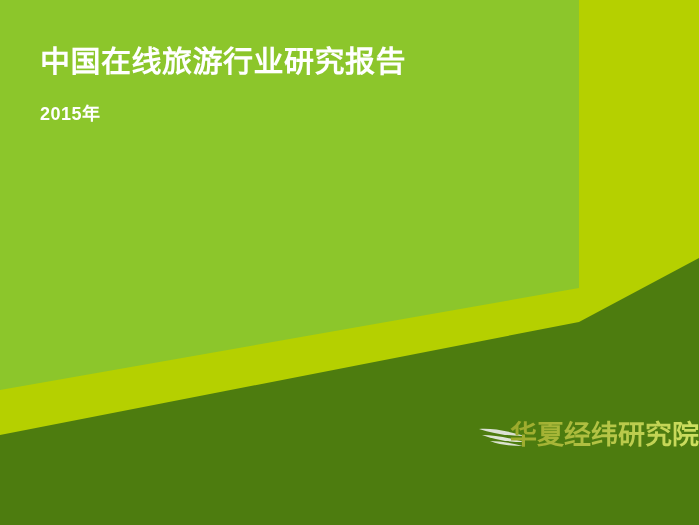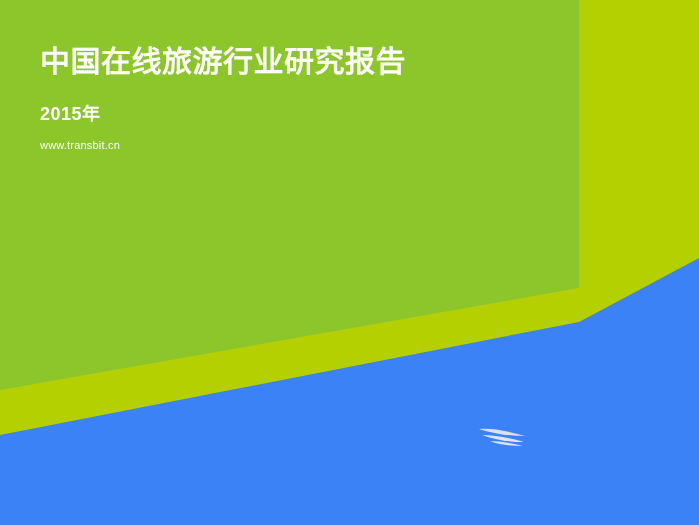--- a/index.html
+++ b/index.html
@@ -144,39 +144,39 @@
     );
     -webkit-background-clip: text;
     background-clip: text;
     color: transparent;
     -webkit-text-fill-color: transparent;
   }
 </style>
 </head>
 <body>
 
-<div id="slide" style="--primary: #8cc62b; --accent: #b5d000; background: #3b82f6;">
+<div id="slide" style="--primary: #8cc62b; --accent: #b5d000; background: #4d7c0f;">
 
   <div class="bg-layer">
     <div class="shape-accent"></div>
     <div class="shape-primary"></div>
   </div>
 
   <div class="content">
 
     <div class="title-block">
       <h1 class="doc-title" style="color: rgb(255, 255, 255);">中国在线旅游行业研究报告</h1>
       <p class="doc-year" style="color: rgb(255, 255, 255);">2015年</p>
-      <p class="doc-url" style="color: rgb(255, 255, 255);">www.transbit.cn</p>
     </div>
 
     <div class="brand">
       <span class="brand-mark">
         <svg width="58" height="30" viewBox="0 0 58 30" xmlns="http://www.w3.org/2000/svg">
           <path d="M1 7 C 14 6, 30 9, 47 14 C 32 14, 16 12, 1 7 Z" fill="#e4e7e2" opacity="0.95"></path>
           <path d="M4 13 C 17 13, 32 16, 46 20 C 31 20, 17 18, 4 13 Z" fill="#eef1ec" opacity="0.9"></path>
           <path d="M12 19 C 22 19, 34 21, 45 24 C 33 24, 22 23, 12 19 Z" fill="#f3f5f1" opacity="0.85"></path>
         </svg>
       </span>
+      <span class="brand-name" style="background-image: linear-gradient(100deg, rgb(154, 168, 42) 0%, rgb(207, 225, 98) 100%);">华夏经纬研究院</span>
     </div>
 
   </div>
 </div>
 
 </body></html>

